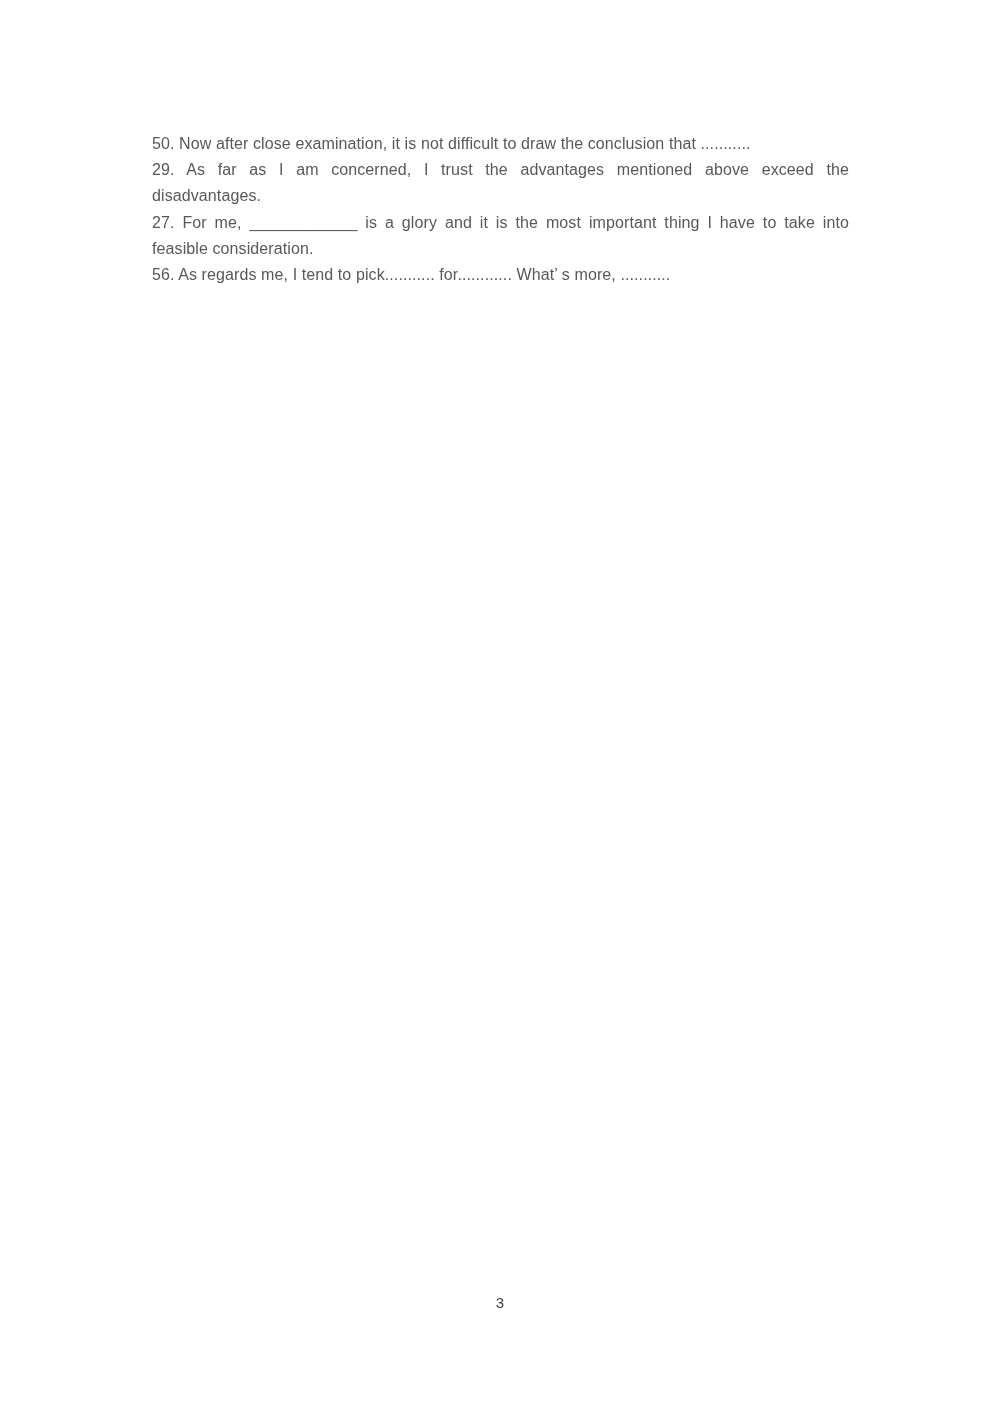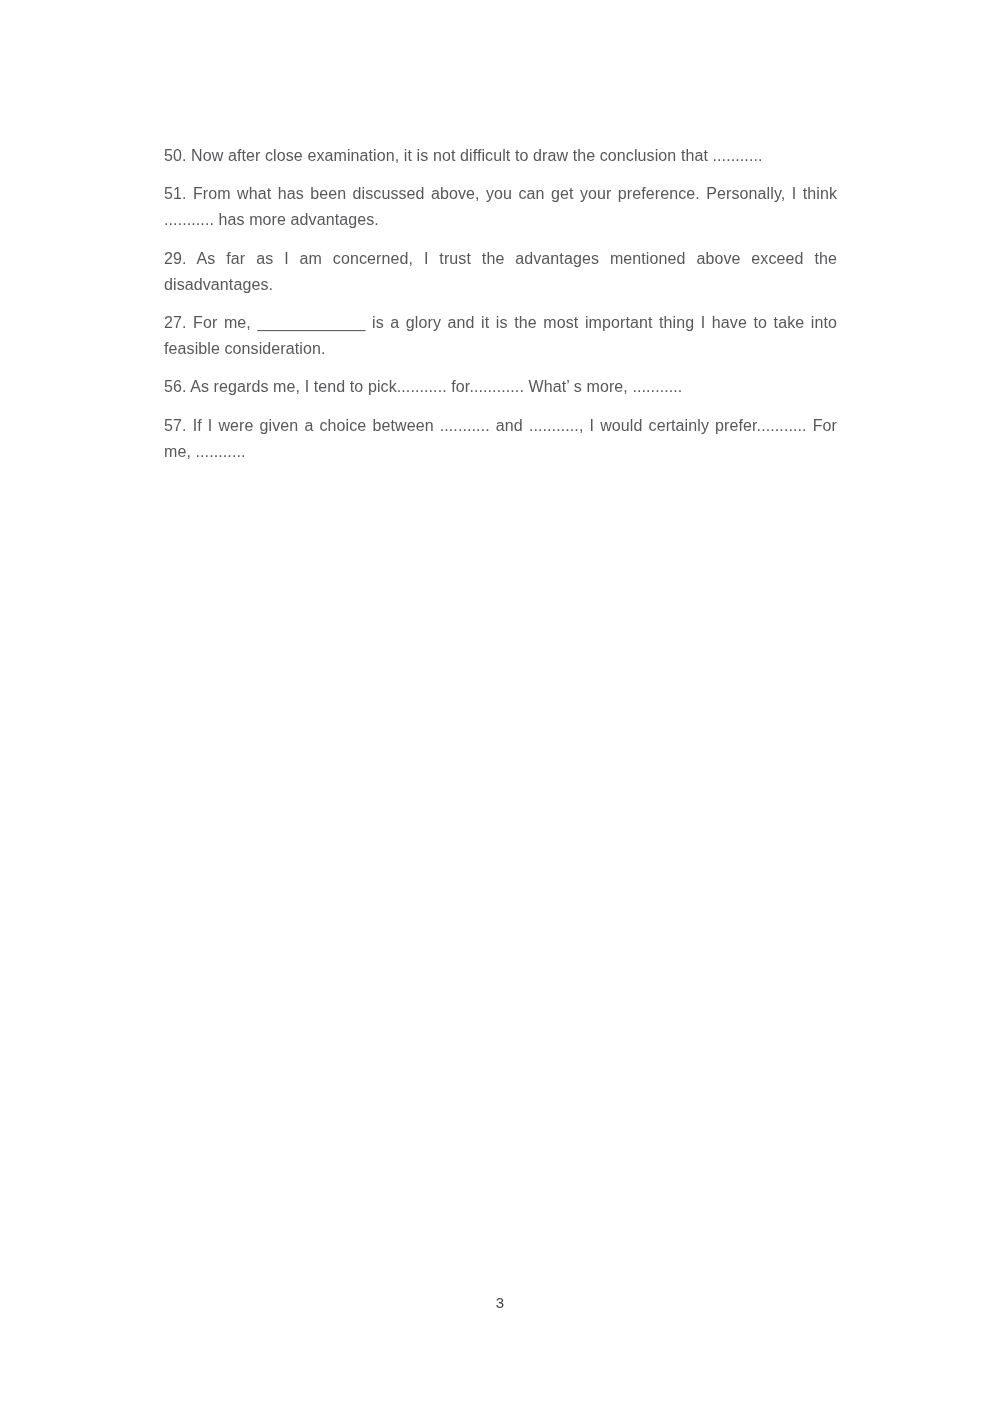--- a/index.html
+++ b/index.html
@@ -20,40 +20,38 @@
     left: 152px;
     top: 131px;
     width: 697px;
     color: #58585b;
     font-size: 16px;
     line-height: 26.2px;
     text-align: justify;
     letter-spacing: 0.1px;
   }
   .content p {
-    margin: 12px;
+    margin: 0;
     padding: 0;
   }
   .footer {
     position: absolute;
     left: 0;
     top: 1293px;
     width: 100%;
     text-align: center;
     color: #3f3f41;
     font-size: 15px;
     line-height: 20px;
   }
 </style>
 </head>
 <body>
 
 <div class="page">
   <div class="content">
     <p>50. Now after close examination, it is not difficult to draw the conclusion that ...........</p>
-    <p>51. From what has been discussed above, you can get your preference. Personally, I think ........... has more advantages.</p>
     <p>29. As far as I am concerned, I trust the advantages mentioned above exceed the disadvantages.</p>
     <p>27. For me, ____________ is a glory and it is the most important thing I have to take into feasible consideration.</p>
     <p>56. As regards me, I tend to pick........... for............ What’ s more, ...........</p>
-    <p>57. If I were given a choice between ........... and ..........., I would certainly prefer........... For me, ...........</p>
   </div>
   <div class="footer">3</div>
 </div>
 
 </body></html>

